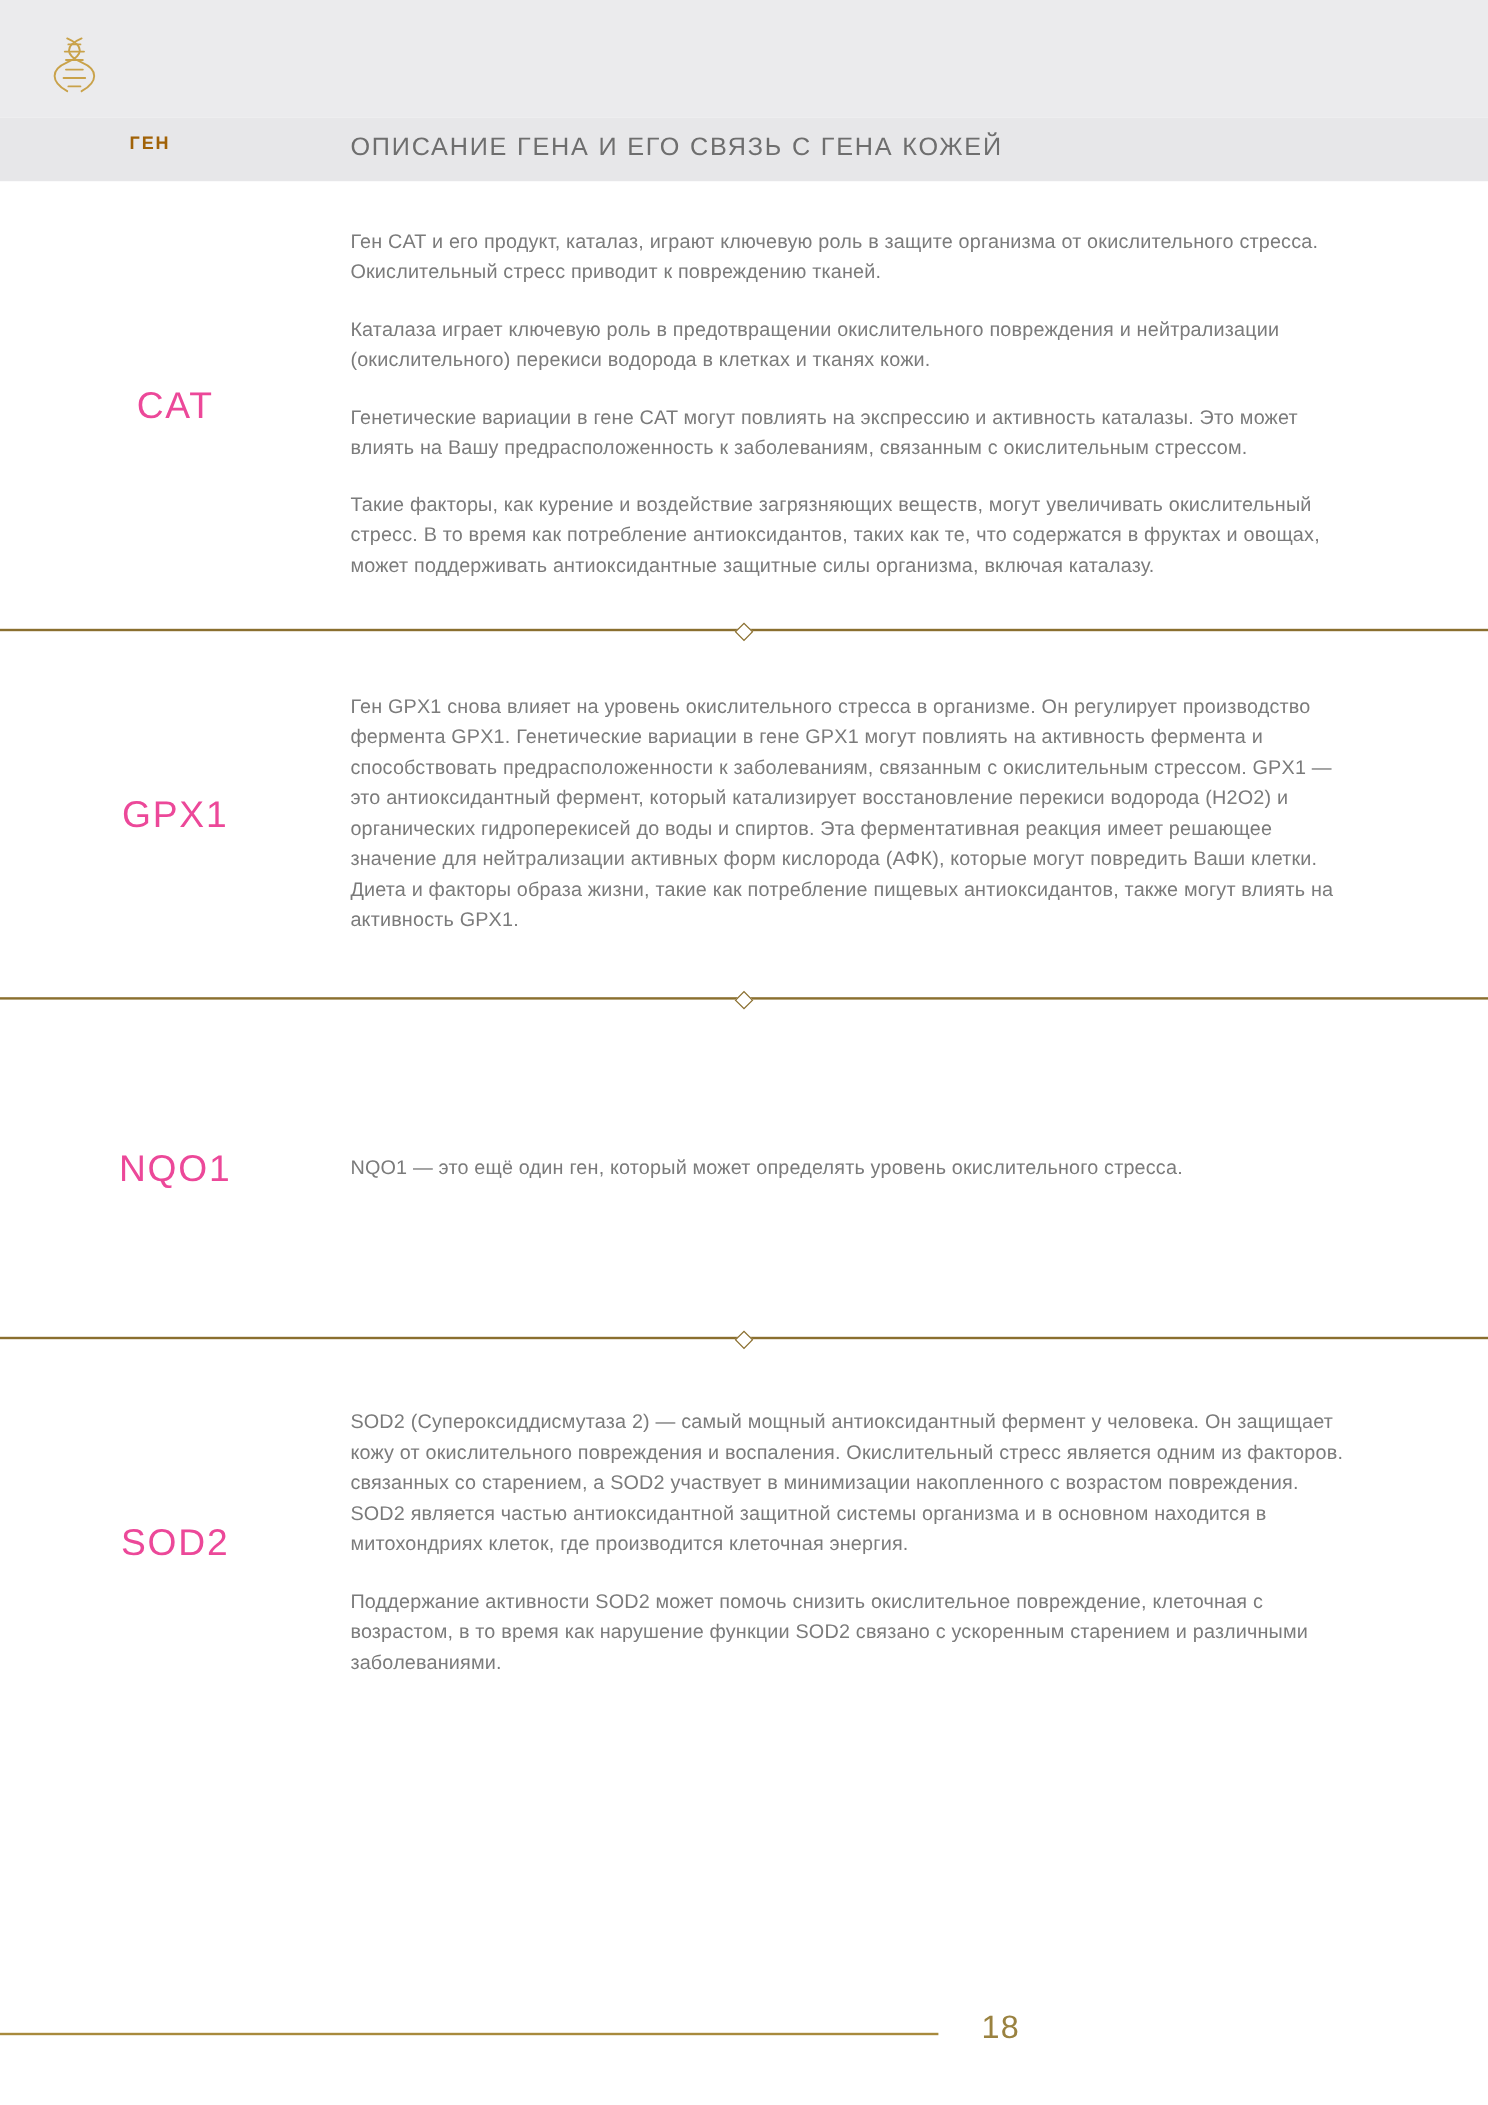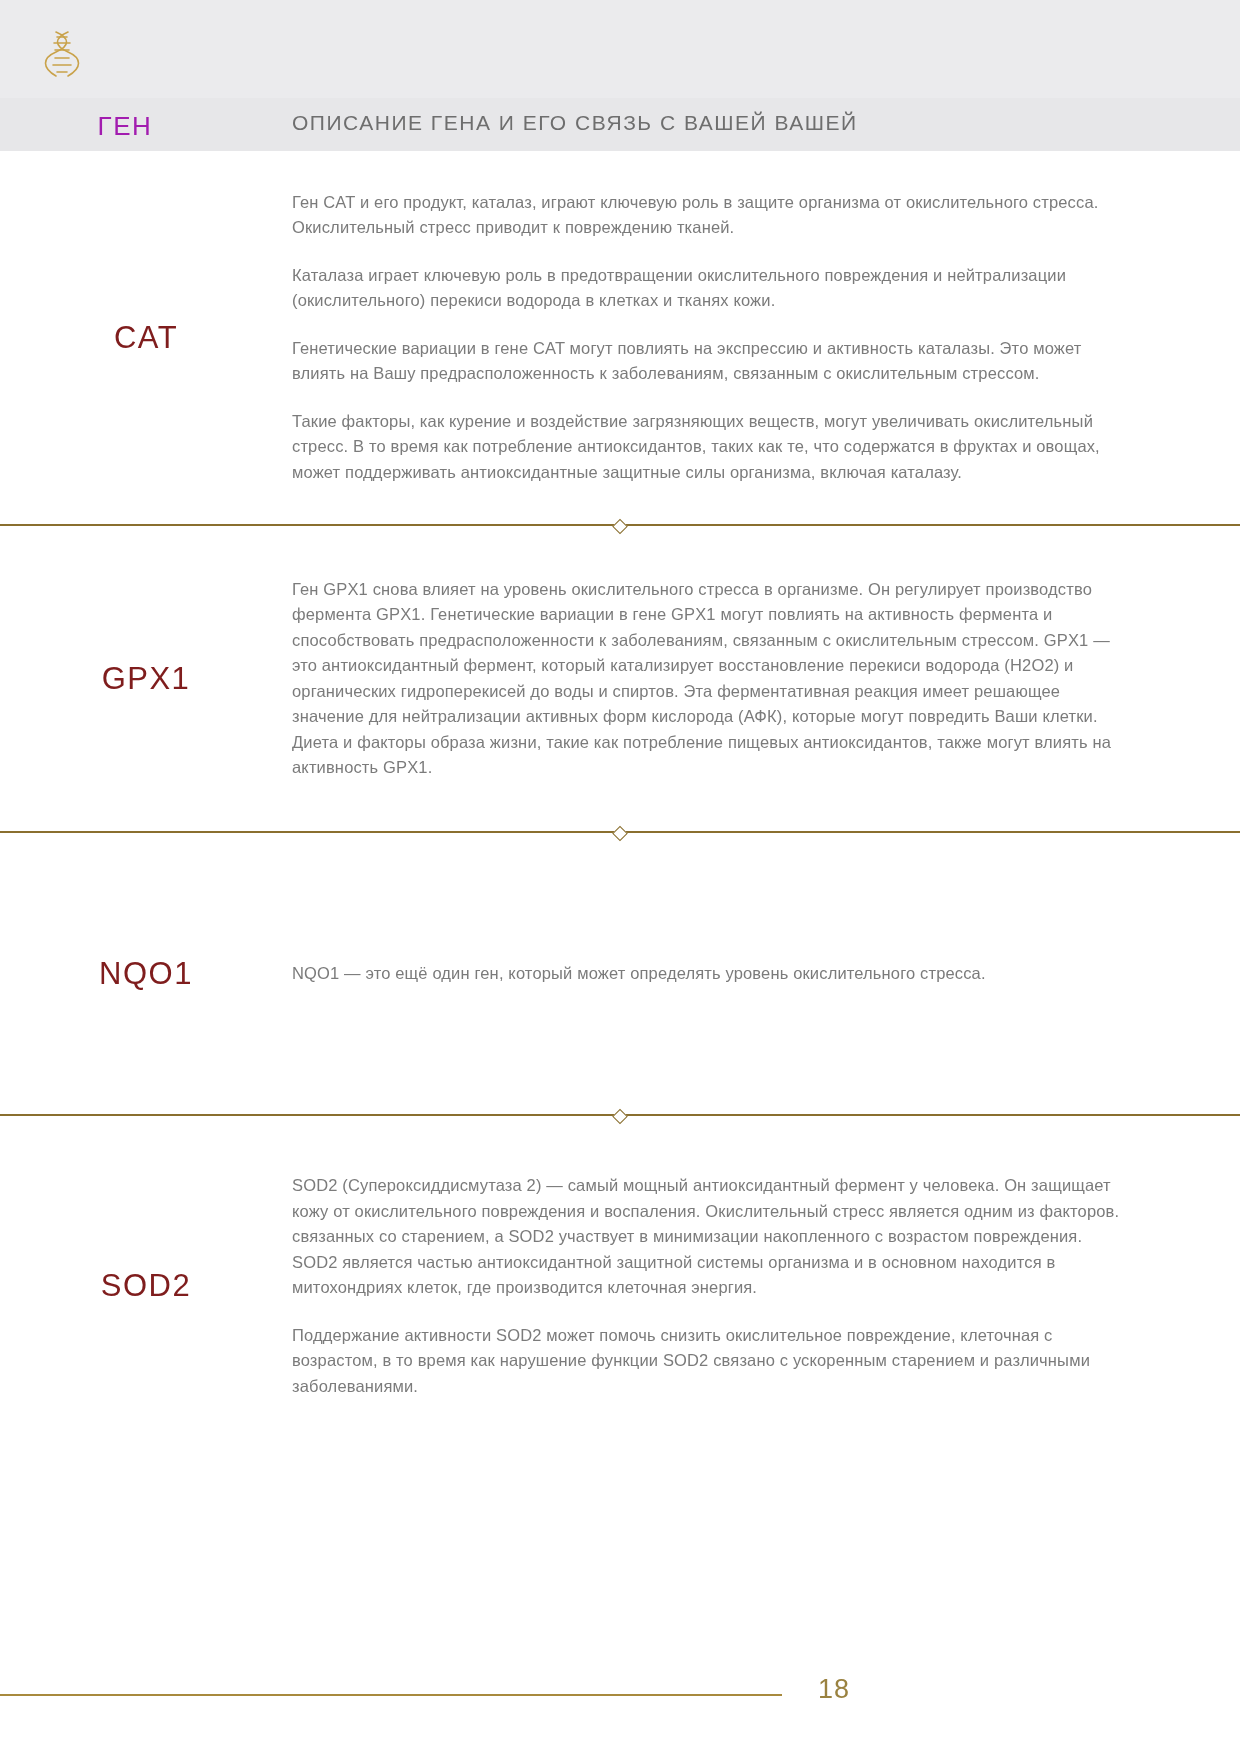--- a/index.html
+++ b/index.html
@@ -41,24 +41,24 @@
     width: 1240px;
     height: 53px;
     background: #e7e7e9;
   }
   .header-gene {
     position: absolute;
     left: 0;
     top: 13px;
     width: 250px;
     text-align: center;
-    font-size: 26px;
+    font-size: 15px;
     letter-spacing: 1.6px;
-    color: #a21caf;
-    font-weight: 400;
+    color: #a16207;
+    font-weight: 700;
   }
   .header-desc {
     position: absolute;
     left: 292px;
     top: 13px;
     font-size: 21px;
     letter-spacing: 1.5px;
     color: #6e6e6e;
     font-weight: 400;
   }
@@ -76,21 +76,21 @@
     width: 1240px;
     display: flex;
     align-items: center;
   }
   .gene-name-cell {
     width: 292px;
     flex: 0 0 292px;
     text-align: center;
     font-size: 31px;
     letter-spacing: 1.5px;
-    color: #7f1d1d;
+    color: #ec4899;
     font-weight: 400;
   }
   .gene-desc-cell {
     flex: 1 1 auto;
     padding-right: 120px;
   }
   .para {
     font-size: 16.5px;
     line-height: 25.5px;
     color: #7b7b7b;
@@ -161,21 +161,21 @@
         <path d="M16 4 C30 10, 30 18, 16 24 C2 30, 2 40, 16 48"></path>
         <path d="M28 4 C14 10, 14 18, 28 24 C42 30, 42 40, 28 48"></path>
         <path d="M17 9 H27 M14 15 H30 M15 22 H29 M15 30 H29 M13 37 H31 M17 44 H27"></path>
       </g>
     </svg>
   </div>
 </div>
 
 <div class="header-row">
   <div class="header-gene">ГЕН</div>
-  <div class="header-desc">ОПИСАНИЕ ГЕНА И ЕГО СВЯЗЬ С ВАШЕЙ ВАШЕЙ</div>
+  <div class="header-desc">ОПИСАНИЕ ГЕНА И ЕГО СВЯЗЬ С ГЕНА КОЖЕЙ</div>
 </div>
 
 <div class="content">
 
   <div class="gene-block" style="height:373px;">
     <div class="gene-name-cell">CAT</div>
     <div class="gene-desc-cell">
       <p class="para">Ген CAT и его продукт, каталаз, играют ключевую роль в защите организма от окислительного стресса. Окислительный стресс приводит к повреждению тканей.</p>
       <p class="para">Каталаза играет ключевую роль в предотвращении окислительного повреждения и нейтрализации (окислительного) перекиси водорода в клетках и тканях кожи.</p>
       <p class="para">Генетические вариации в гене CAT могут повлиять на экспрессию и активность каталазы. Это может влиять на Вашу предрасположенность к заболеваниям, связанным с окислительным стрессом.</p>

